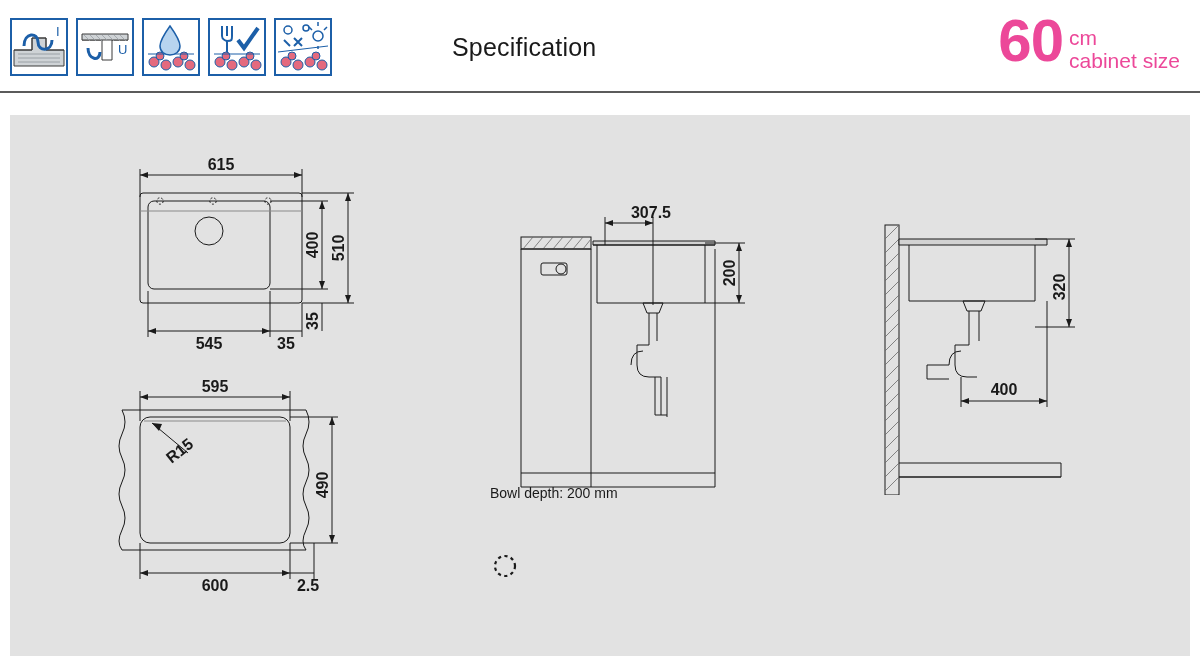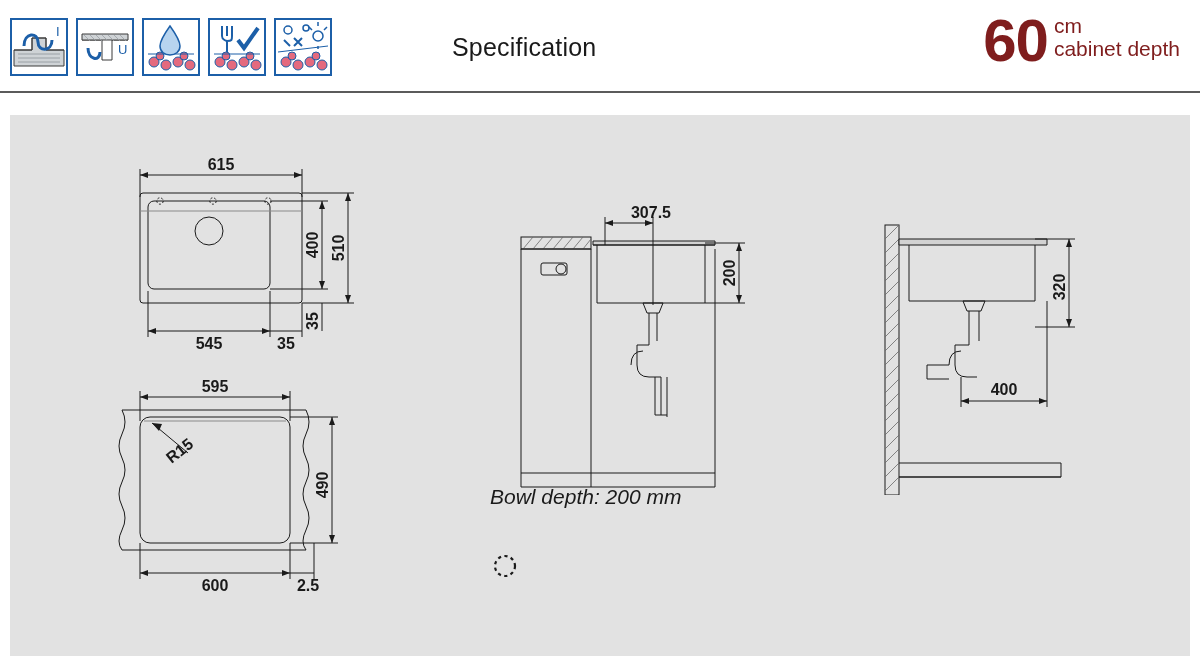--- a/index.html
+++ b/index.html
@@ -50,31 +50,31 @@
     font-size: 25px;
     color: #1a1a1a;
     letter-spacing: 0.2px;
     margin-left: 12px;
   }
   .cabinet-size {
     position: absolute;
     right: 20px; top: 12px;
     display: flex;
     align-items: flex-start;
-    color: #7f1d1d;
+    color: #ec4899;
   }
   .cab-number {
     font-size: 60px;
     font-weight: bold;
     line-height: 58px;
     letter-spacing: -1px;
   }
   .cab-unit {
     margin-left: 6px;
-    margin-top: 2px;
+    margin-top: 14px;
   }
   .cab-unit .u1 {
     display: block;
     font-size: 21px;
     line-height: 23px;
   }
   .cab-unit .u2 {
     display: block;
     font-size: 21px;
     line-height: 23px;
@@ -87,23 +87,22 @@
     width: 1180px; height: 543px;
     background: #e2e2e2;
   }
 
   .drawing {
     position: absolute;
   }
   .notes {
     position: absolute;
     left: 480px; top: 370px;
-    font-size: 21px;
+    font-size: 14px;
     color: #1a1a1a;
-    font-style: italic;
   }
   .note-line2 {
     position: absolute;
     left: 480px; top: 435px;
     display: flex;
     align-items: flex-start;
     font-size: 21px;
     font-weight: bold;
   }
   .note-eq {
@@ -201,21 +200,21 @@
       </div>
 
     </div>
 
     <div class="spec-title">Specification</div>
 
     <div class="cabinet-size">
       <div class="cab-number">60</div>
       <div class="cab-unit">
         <span class="u1">cm</span>
-        <span class="u2">cabinet depth</span>
+        <span class="u2">cabinet size</span>
       </div>
     </div>
   </div>
 
   <div class="body-area">
 
     <svg class="drawing" style="left:90px; top:20px;" width="320" height="230" viewBox="0 0 320 230">
       <g stroke="#1a1a1a" fill="none" stroke-width="1">
 
         <rect x="40" y="58" width="162" height="110" rx="3"></rect>

